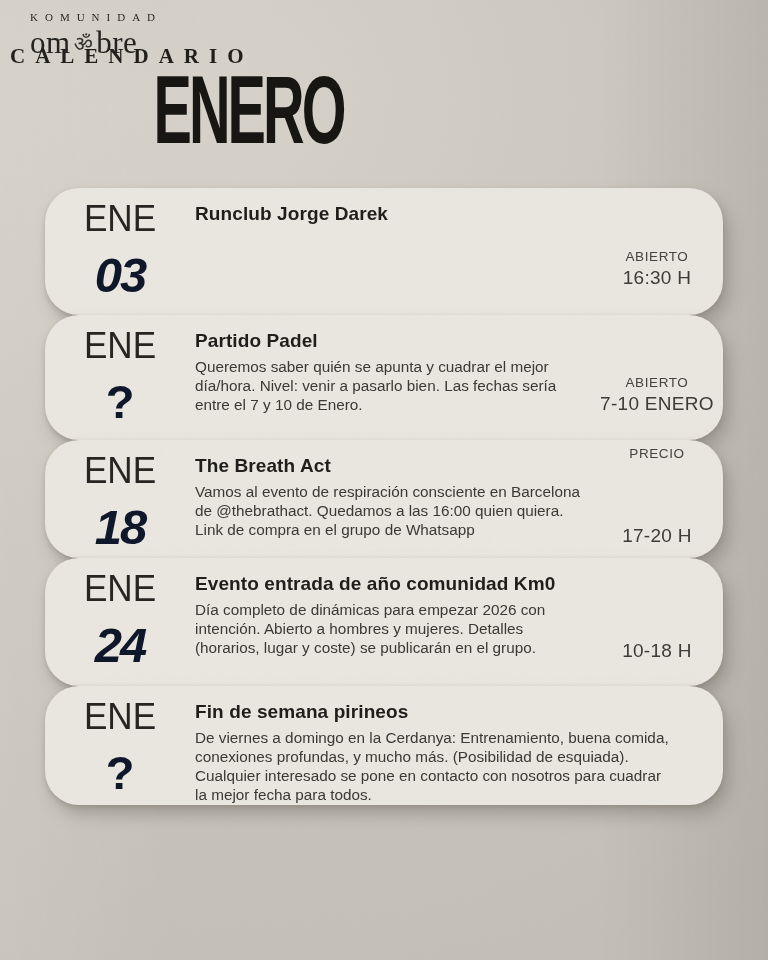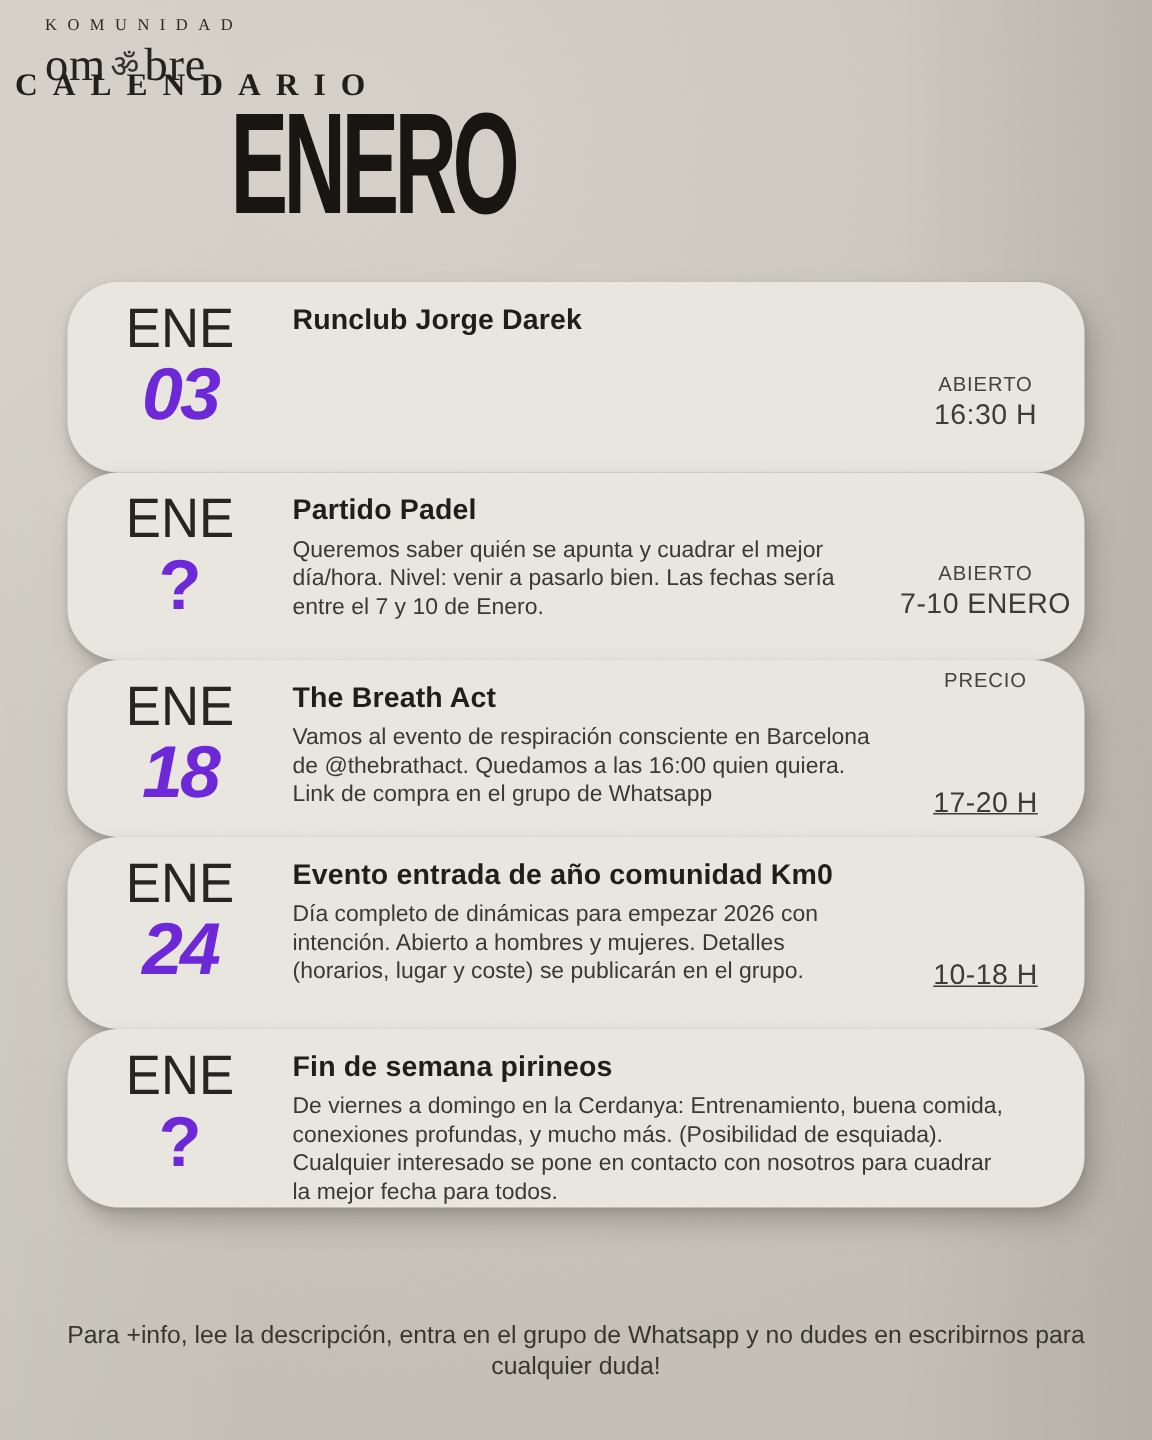--- a/index.html
+++ b/index.html
@@ -57,34 +57,34 @@
   .event-card:nth-child(3){height:118px;}
   .event-card:nth-child(4){height:128px;}
   .event-card:nth-child(5){height:119px;}
 
   .event-date{
     width:150px;flex:0 0 150px;
     display:flex;flex-direction:column;align-items:center;
     padding-top:12px;line-height:1;color:#262521;
   }
   .event-month{font-size:37px;font-weight:400;letter-spacing:0;transform:scaleX(.95);}
-  .event-day{font-size:49px;font-weight:800;font-style:italic;letter-spacing:-2px;margin-top:2px;color:#6d28d9;}
+  .event-day{font-size:49px;font-weight:800;font-style:italic;letter-spacing:-2px;margin-top:14px;color:#0f172a;}
   .event-day.upright{font-style:normal;letter-spacing:0;font-size:47px;}
 
   .event-body{flex:1 1 auto;padding:15px 6px 0 0;min-width:0;}
   .event-title{margin:0 0 5px 0;font-size:19px;font-weight:700;color:#1f1e1b;letter-spacing:.1px;}
   .event-desc{margin:0;font-size:15.3px;line-height:19px;color:#3b3933;white-space:pre-line;}
 
   .event-meta{position:relative;width:132px;flex:0 0 132px;text-align:center;color:#45433e;}
   .event-card.no-meta .event-meta{width:40px;flex:0 0 40px;}
   .meta-mid{position:absolute;left:0;right:0;top:64%;transform:translateY(-50%);line-height:1.25;}
   .meta-top{position:absolute;left:0;right:0;top:6px;line-height:1.2;}
   .meta-label{font-size:13.5px;letter-spacing:.6px;}
   .meta-value{font-size:19px;letter-spacing:.3px;color:#3d3b36;}
-  .meta-bottom{position:absolute;left:0;right:0;bottom:11px;text-decoration:underline;}
+  .meta-bottom{position:absolute;left:0;right:0;bottom:11px;}
   .event-card:nth-child(4) .meta-bottom{bottom:24px;}
 
   
   .footer-note{
     position:absolute;left:34px;right:34px;top:880px;
     text-align:center;font-size:16.5px;line-height:21px;color:#38362f;
   }
 </style>
 </head>
 <body>
@@ -180,21 +180,20 @@
       </div>
       <div class="event-body">
         <h2 class="event-title">Fin de semana pirineos</h2>
         <p class="event-desc">De viernes a domingo en la Cerdanya: Entrenamiento, buena comida, conexiones profundas, y mucho más. (Posibilidad de esquiada). Cualquier interesado se pone en contacto con nosotros para cuadrar la mejor fecha para todos.</p>
       </div>
       <div class="event-meta"></div>
     </section>
 
   </main>
 
-  <footer class="footer-note">Para +info, lee la descripción, entra en el grupo de Whatsapp y no dudes en escribirnos para cualquier duda!</footer>
 
   <svg class="grain" width="768" height="960" xmlns="http://www.w3.org/2000/svg">
     <filter id="grainNoise">
       <feTurbulence type="fractalNoise" baseFrequency="0.85" numOctaves="2" stitchTiles="stitch"></feTurbulence>
       <feColorMatrix type="saturate" values="0"></feColorMatrix>
     </filter>
     <rect width="768" height="960" filter="url(#grainNoise)" opacity="0.08"></rect>
   </svg>
 
 </div>

